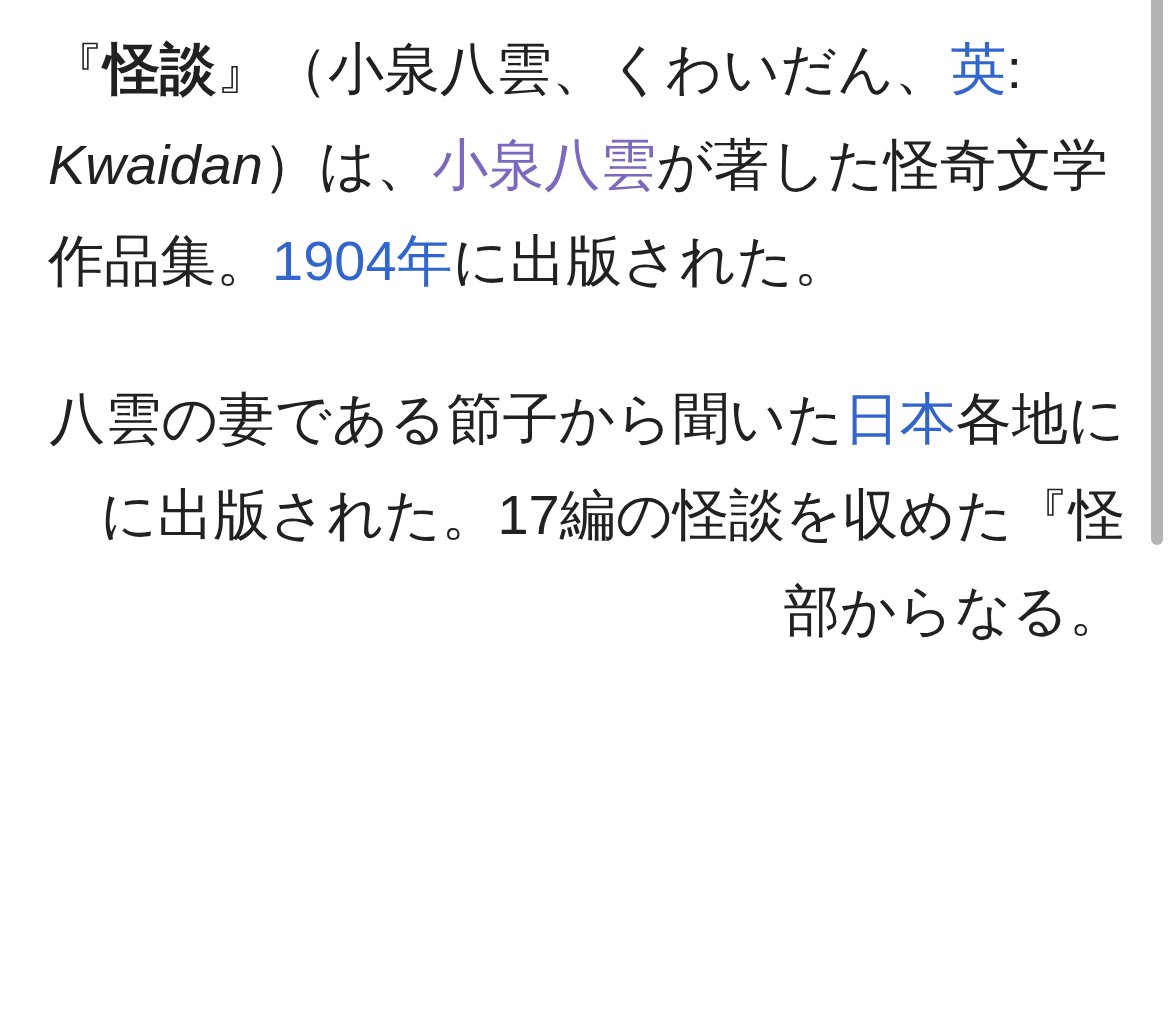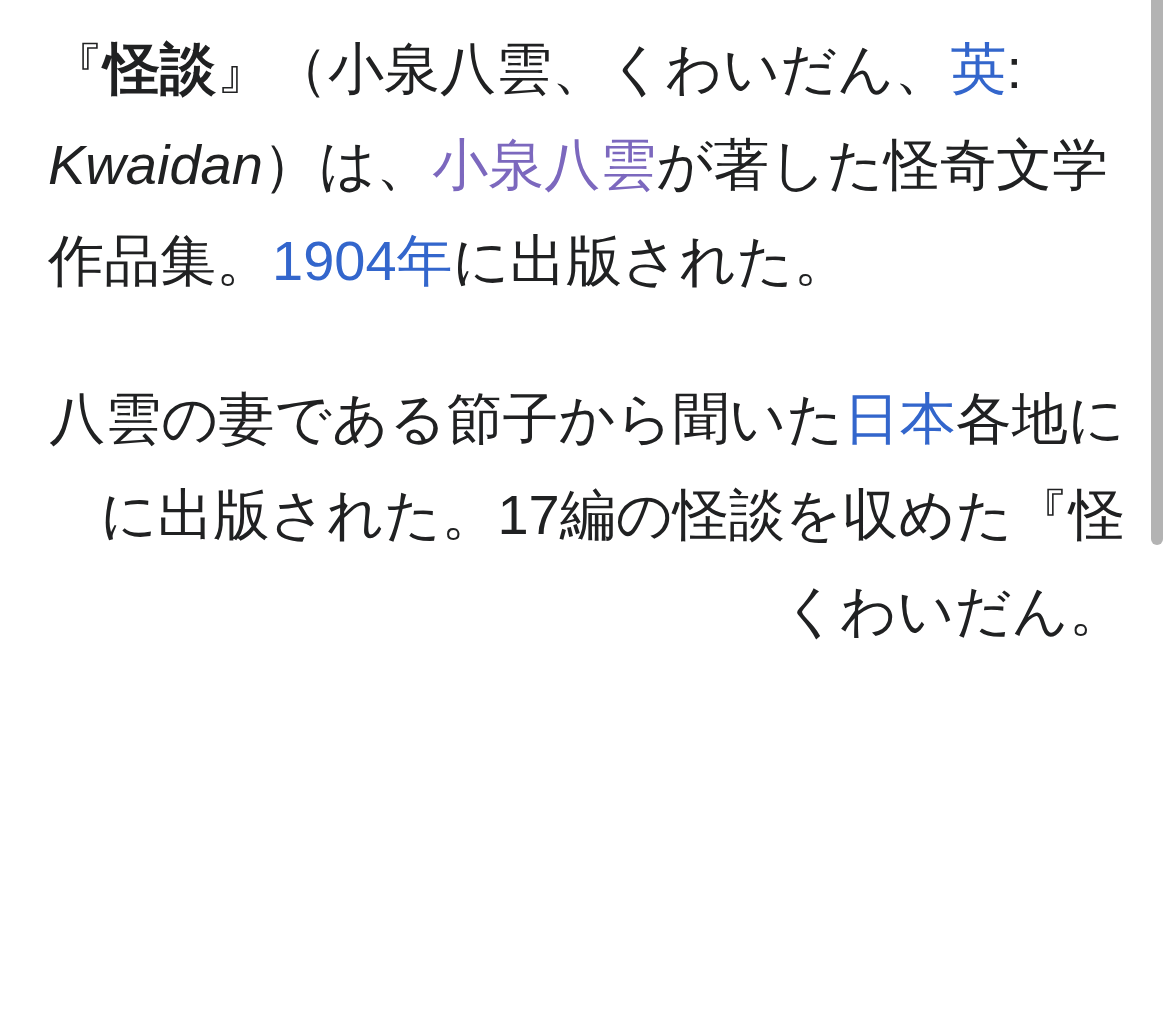--- a/index.html
+++ b/index.html
@@ -49,18 +49,18 @@
 <main class="article">
   <div id="article-root">
       <p class="para">
         <span class="line"><span class="seg-plain">『</span><span class="seg-bold">怪談</span><span class="seg-plain">』（小泉八雲、くわいだん、</span><a class="seg-link" href="#">英</a><span class="seg-plain">:</span></span>
         <span class="line"><span class="seg-italic">Kwaidan</span><span class="seg-plain">）は、</span><a class="seg-visited" href="#">小泉八雲</a><span class="seg-plain">が著した怪奇文学</span></span>
         <span class="line"><span class="seg-plain">作品集。</span><a class="seg-link" href="#">1904年</a><span class="seg-plain">に出版された。</span></span>
       </p>
       <p class="para">
         <span class="line"><span class="seg-plain">八雲の妻である節子から聞いた</span><a class="seg-link" href="#">日本</a><span class="seg-plain">各地に</span></span>
         <span class="line"><span class="seg-plain">に出版された。17編の怪談を収めた『怪</span></span>
-        <span class="line"><span class="seg-plain">くわいだん。</span></span>
+        <span class="line"><span class="seg-plain">部からなる。</span></span>
       </p>
     </div>
 </main>
 
 <div class="scrollbar-thumb"></div>
 
 </body></html>

